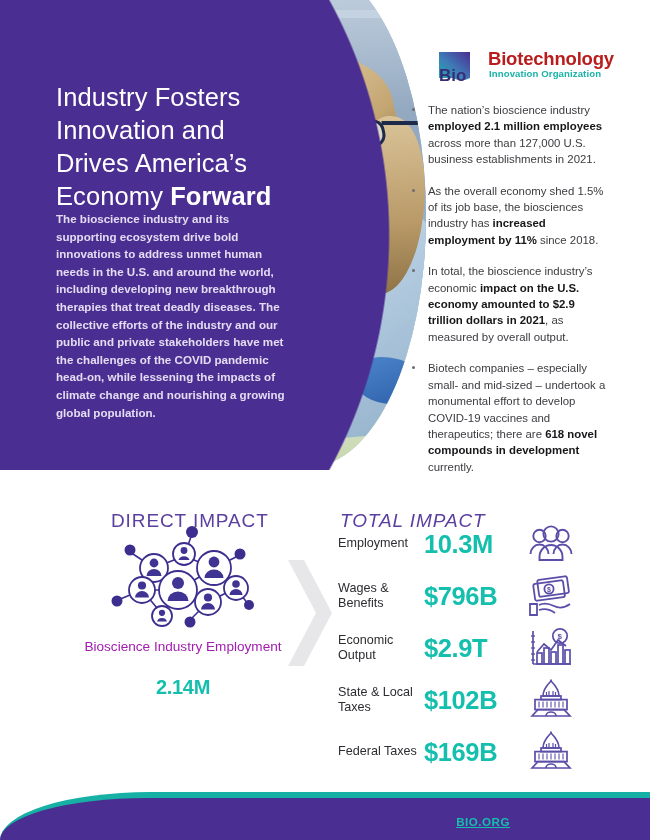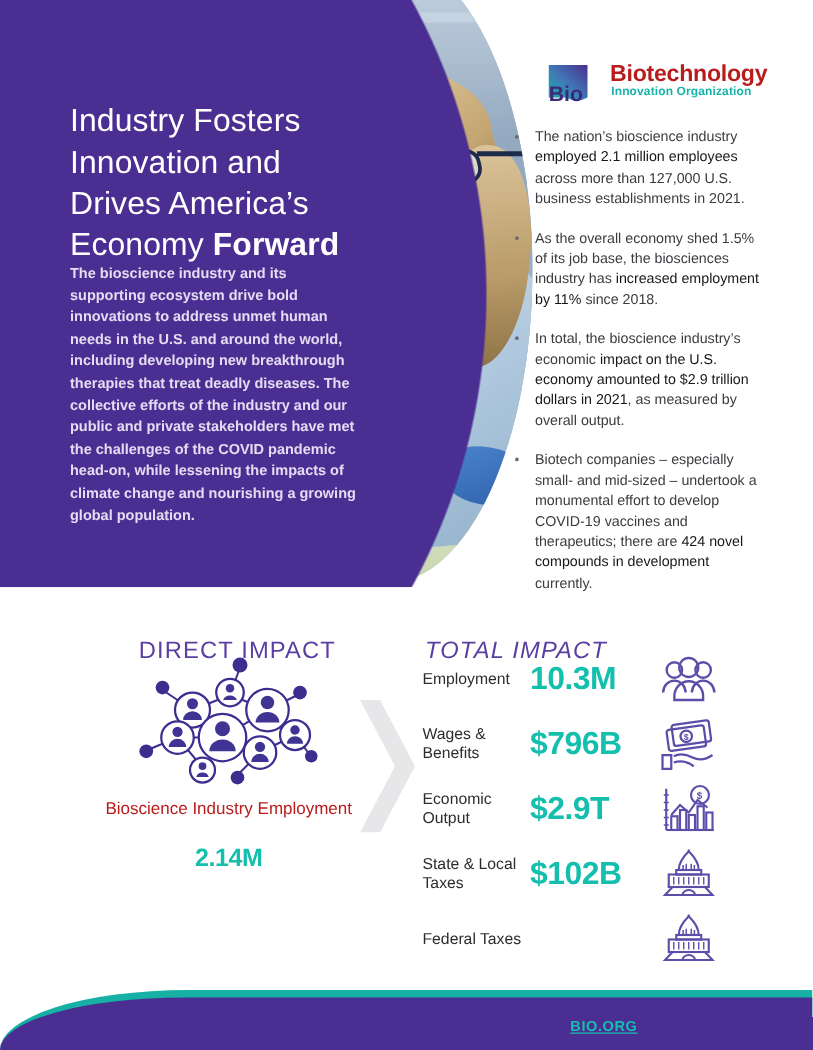--- a/index.html
+++ b/index.html
@@ -192,35 +192,35 @@
   
   .bullets { position: absolute; left: 410px; top: 102px; width: 200px; }
   .bullet {
     position: relative; padding-left: 18px; margin-bottom: 15px;
     color: #3b3b40; font-size: 11.4px; line-height: 16.4px; font-weight: 400;
   }
   .bullet .dot {
     position: absolute; left: 2px; top: 6px;
     width: 3px; height: 3px; border-radius: 50%; background: #6b6b70;
   }
-  .bullet b { font-weight: 400; color: #17171a; }
+  .bullet b { font-weight: 700; color: #17171a; }
 
   
   .sec-head {
     position: absolute;
     color: #5b3fa0; font-size: 19px; font-weight: 400; letter-spacing: .9px; margin-top: 22px;
   }
   .sec-head.direct { left: 111px; top: 488px; }
   .sec-head.total  { left: 340px; top: 488px; font-style: italic; }
 
   .network { position: absolute; left: 96px; top: 516px; width: 180px; height: 130px; }
 
   .direct-label {
     position: absolute; left: 60px; top: 638px; width: 246px;
-    text-align: center; color: #b91c1c;
+    text-align: center; color: #a21caf;
     font-size: 13.6px; line-height: 18px; font-weight: 400;
   }
   .direct-value {
     position: absolute; left: 60px; top: 676px; width: 246px;
     text-align: center; color: #15bfae;
     font-size: 20px; font-weight: 700; letter-spacing: -.3px;
   }
 
   .arrow { position: absolute; left: 288px; top: 560px; width: 44px; height: 106px; }
 
@@ -325,21 +325,21 @@
       <text x="3" y="33" font-family="Liberation Sans, sans-serif" font-size="17" font-weight="700" fill="#3b2a7a">Bio</text>
     </svg>
     <div class="logo-text-1">Biotechnology</div>
     <div class="logo-text-2">Innovation Organization</div>
   </div>
 
   <div class="bullets" id="bullets">
       <div class="bullet"><span class="dot"></span><span>The nation’s bioscience industry </span><b>employed 2.1 million employees</b><span> across more than 127,000 U.S. business establishments in 2021.</span></div>
       <div class="bullet"><span class="dot"></span><span>As the overall economy shed 1.5% of its job base, the biosciences industry has </span><b>increased employment by 11%</b><span> since 2018.</span></div>
       <div class="bullet"><span class="dot"></span><span>In total, the bioscience industry’s economic </span><b>impact on the U.S. economy amounted to $2.9 trillion dollars in 2021</b><span>, as measured by overall output.</span></div>
-      <div class="bullet"><span class="dot"></span><span>Biotech companies – especially small- and mid-sized – undertook a monumental effort to develop COVID-19 vaccines and therapeutics; there are </span><b>424 novel compounds in development</b><span> currently.</span></div>
+      <div class="bullet"><span class="dot"></span><span>Biotech companies – especially small- and mid-sized – undertook a monumental effort to develop COVID-19 vaccines and therapeutics; there are </span><b>618 novel compounds in development</b><span> currently.</span></div>
     </div>
 
   <div class="sec-head direct">DIRECT IMPACT</div>
 
   <svg class="network" viewBox="0 0 180 130">
     <g stroke="#3b2e8f" stroke-width="1.6" fill="none">
       <line x1="34" y1="36" x2="58" y2="52"></line>
       <line x1="58" y1="52" x2="88" y2="40"></line>
       <line x1="88" y1="40" x2="118" y2="52"></line>
       <line x1="58" y1="52" x2="46" y2="74"></line>
@@ -491,20 +491,21 @@
             <line x1="35" y1="22.5" x2="35" y2="28.5"></line>
           </g>
           <path d="M4 37 L10 30.6 L36 30.6 L42 37 Z"></path>
           <path d="M18 37 a5 4 0 0 1 10 0"></path>
         </g>
       </svg>
     </div>
 
     <div class="row">
       <div class="row-label">Federal Taxes</div>
+      <div class="row-value">$169B</div>
       <svg class="row-icon" viewBox="0 0 46 42">
         <g fill="none" stroke="#5b4ea8" stroke-width="1.7">
           <path d="M23 2 C17 8 15 13 15 17 L31 17 C31 13 29 8 23 2 Z"></path>
           <line x1="23" y1="2" x2="23" y2="0.5"></line>
           <g stroke-width="1.2">
             <line x1="18.5" y1="13" x2="18.5" y2="17"></line>
             <line x1="21" y1="12" x2="21" y2="17"></line>
             <line x1="25" y1="12" x2="25" y2="17"></line>
             <line x1="27.5" y1="13" x2="27.5" y2="17"></line>
           </g>

